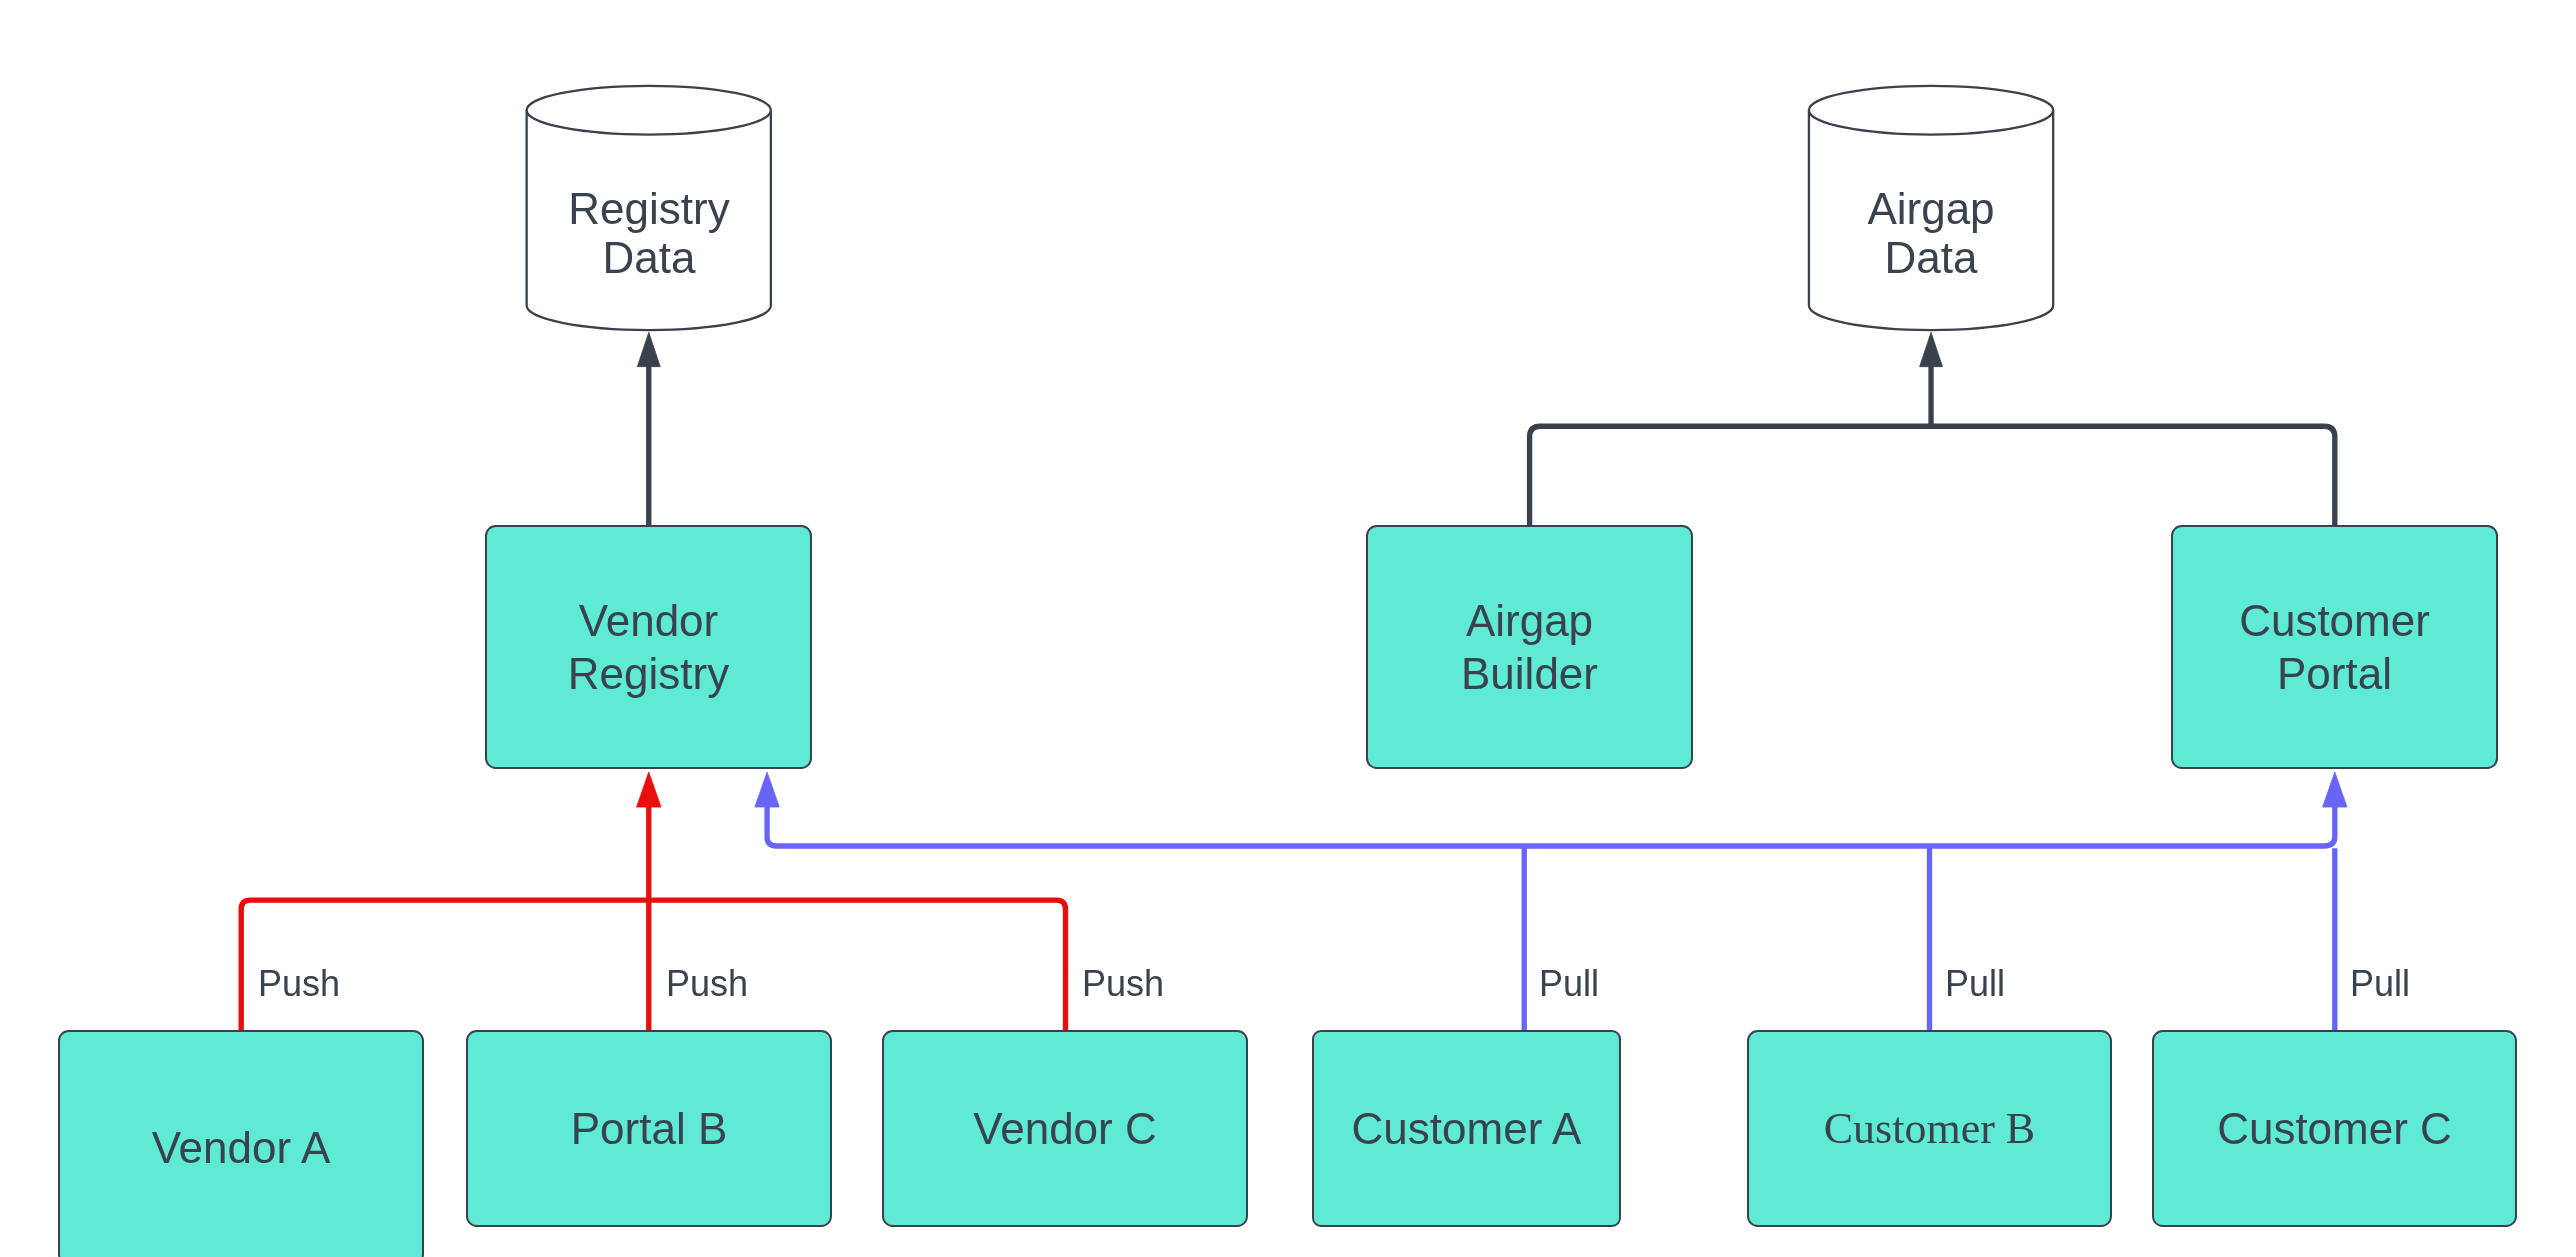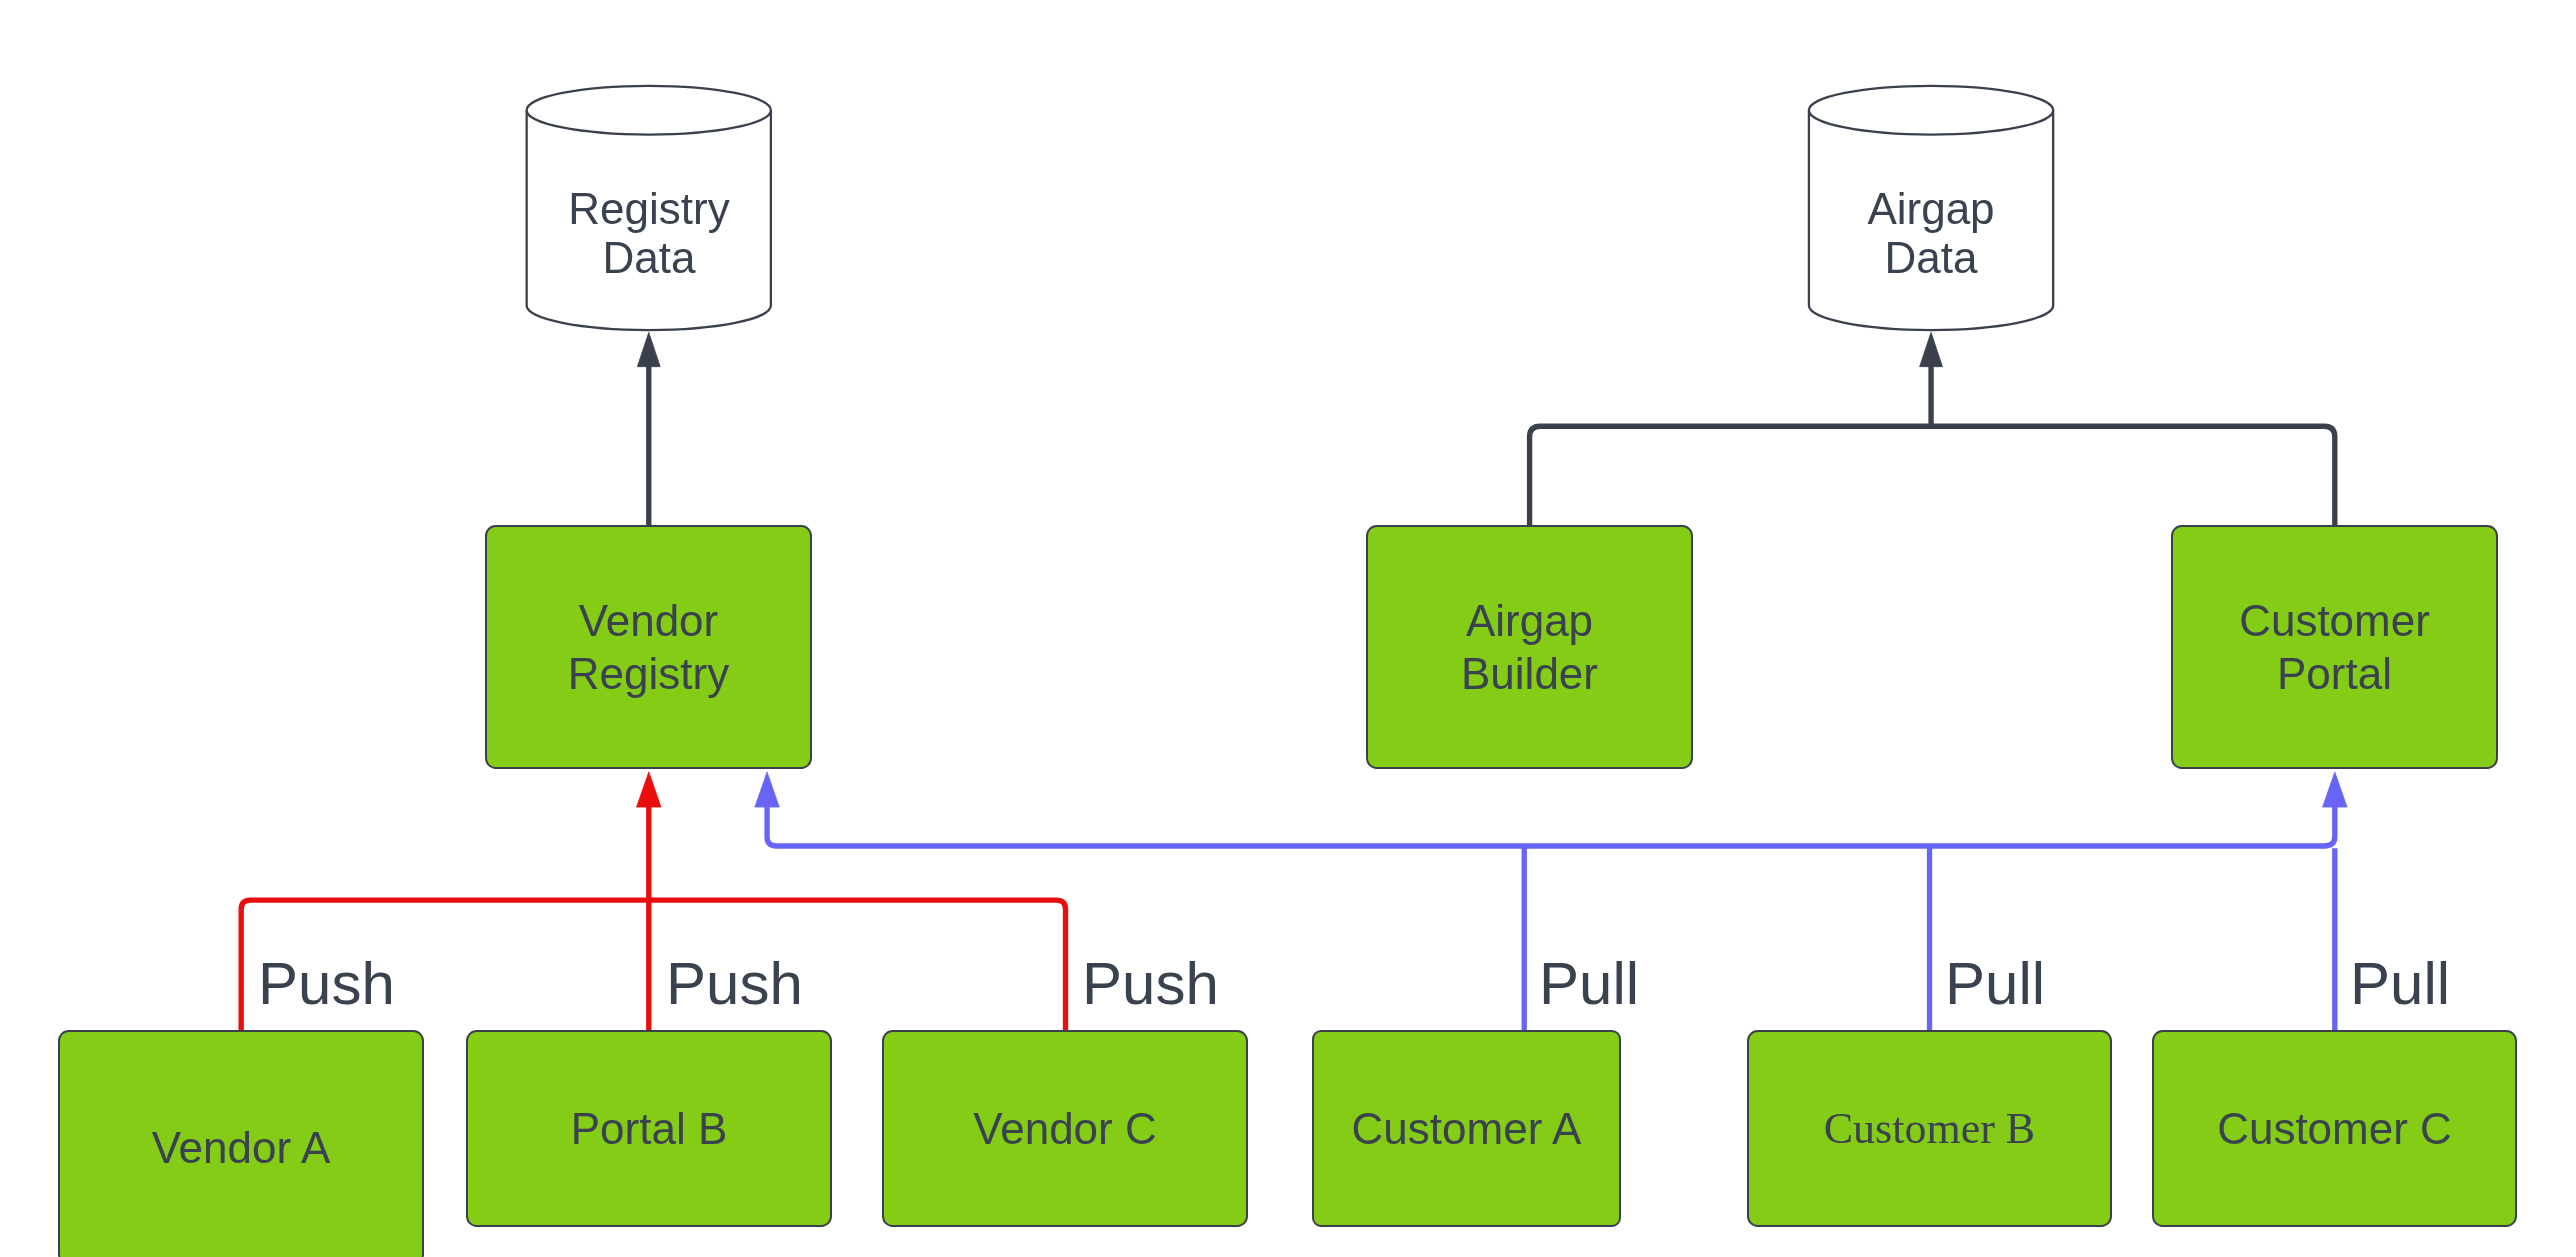--- a/index.html
+++ b/index.html
@@ -9,28 +9,28 @@
 
   .wire{fill:none;stroke-width:7;}
   .wire-dark{stroke:var(--flow,#3A414D);}
   .wire-push{stroke:var(--push,#E90D0D);}
   .wire-pull{stroke:var(--pull,#6865F6);}
   .head-dark{fill:var(--flow,#3A414D);stroke:var(--flow,#3A414D);stroke-linejoin:round;}
   .head-push{fill:var(--push,#E90D0D);stroke:var(--push,#E90D0D);stroke-linejoin:round;}
   .head-pull{fill:var(--pull,#6865F6);stroke:var(--pull,#6865F6);stroke-linejoin:round;}
   .shape{fill:#ffffff;stroke:var(--flow,#3A414D);stroke-width:3;}
 
-  .node{position:absolute;box-sizing:border-box;background:#84cc16;
+  .node{position:absolute;box-sizing:border-box;background:#5eead4;
         border:2.3px solid var(--flow,#3A414D);border-radius:10.7px;
         display:flex;align-items:center;justify-content:center;text-align:center;
         color:var(--text,#39424E);font-size:44px;line-height:53px;white-space:pre-line;}
   .cyl-label{position:absolute;display:flex;align-items:center;justify-content:center;
         text-align:center;color:var(--text,#39424E);font-size:44px;line-height:49px;
         white-space:pre-line;}
-  .edge-label{position:absolute;color:var(--text,#39424E);font-size:60px;line-height:47px;}
+  .edge-label{position:absolute;color:var(--text,#39424E);font-size:36px;line-height:47px;}
 </style>
 </head>
 <body>
 
 <div class="canvas">
 
   <svg class="wires" width="2576" height="1258" viewBox="0 0 3375 1648">
 
     <g>
       <path class="shape" d="M690,105 V361 A160,32 0 0 0 1010,361 V105"></path>

